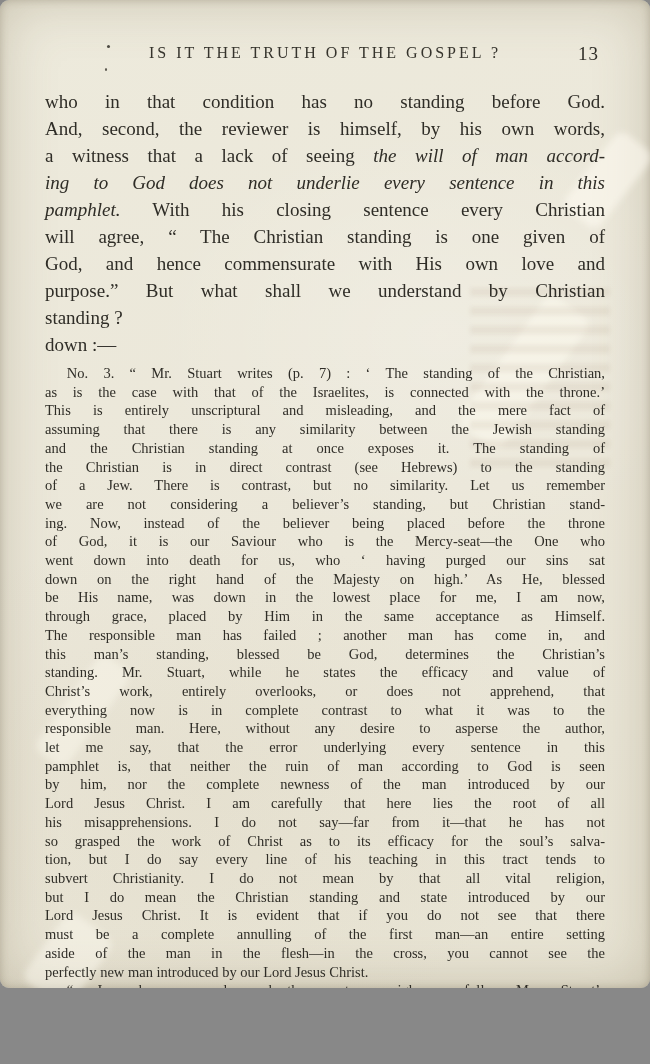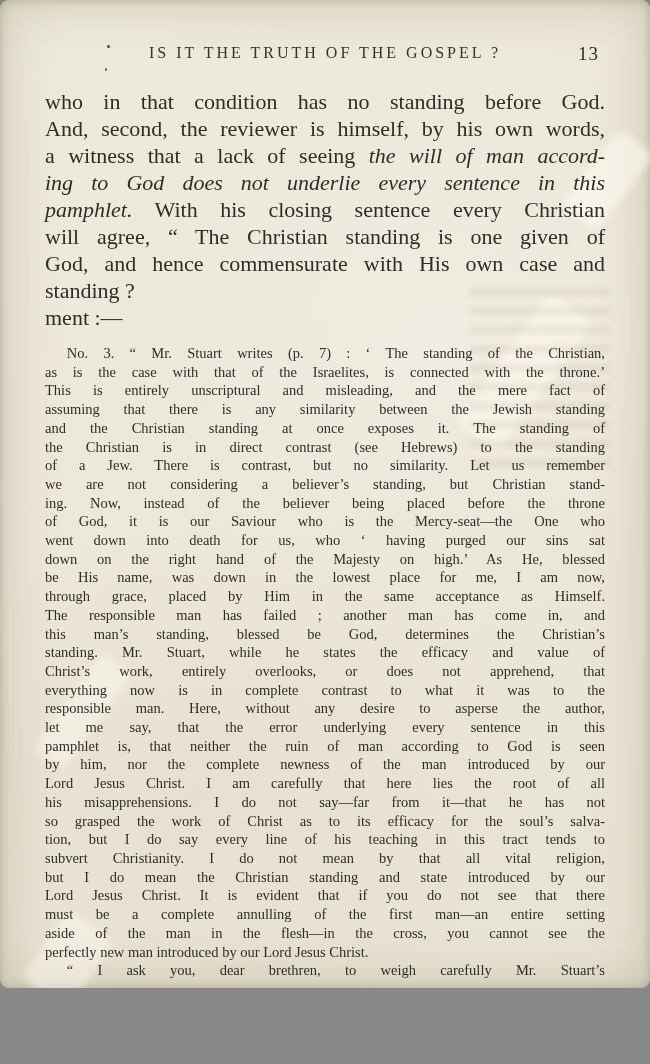--- a/index.html
+++ b/index.html
@@ -25,23 +25,23 @@
   .running-title {
     position:absolute; left:0; right:0; text-align:center;
     font-size:16px; letter-spacing:3px; color:#35332c;
   }
   .page-number {
     position:absolute; right:6px; top:-1px;
     font-size:19px; letter-spacing:1px; color:#2f2d27;
   }
 
   .para { margin:0; }
-  .para.body { font-size:22px; line-height:27px; }
+  .para.body { font-size:19px; line-height:27px; }
   .para.quote { font-size:14.5px; line-height:18.7px; }
-  .para.body + .para.quote { margin-top:13px; }
+  .para.body + .para.quote { margin-top:6px; }
 
   .line { text-align:justify; text-align-last:justify; white-space:normal; }
   .line.noj { text-align-last:left; }
   .line.indent { text-indent:1.5em; }
   em { font-style:italic; }
 
   
   .smudge {
     position:absolute; background:rgba(255,252,242,0.55);
     border-radius:10px; filter:blur(3px); pointer-events:none;
@@ -80,25 +80,26 @@
       <div class="page-number">13</div>
     </div>
     <div id="text-block">
         <div class="para body">
           <div class="line">who in that condition has no standing before God.</div>
           <div class="line">And, second, the reviewer is himself, by his own words,</div>
           <div class="line">a witness that a lack of seeing <em>the will of man accord-</em></div>
           <div class="line"><em>ing to God does not underlie every sentence in this</em></div>
           <div class="line"><em>pamphlet.</em>  With his closing sentence every Christian</div>
           <div class="line">will agree, “ The Christian standing is one given of</div>
-          <div class="line">God, and hence commensurate with His own case and</div>
+          <div class="line">God, and hence commensurate with His own love and</div>
+          <div class="line">purpose.”  But what shall we understand by Christian</div>
           <div class="line noj">standing ?</div>
         </div>
         <div class="para body">
-          <div class="line noj">ment :—</div>
+          <div class="line noj">down :—</div>
         </div>
         <div class="para quote">
           <div class="line indent">No. 3.  “ Mr. Stuart writes (p. 7) : ‘ The standing of the Christian,</div>
           <div class="line">as is the case with that of the Israelites, is connected with the throne.’</div>
           <div class="line">This is entirely unscriptural and misleading, and the mere fact of</div>
           <div class="line">assuming that there is any similarity between the Jewish standing</div>
           <div class="line">and the Christian standing at once exposes it.  The standing of</div>
           <div class="line">the Christian is in direct contrast (see Hebrews) to the standing</div>
           <div class="line">of a Jew.  There is contrast, but no similarity.  Let us remember</div>
           <div class="line">we are not considering a believer’s standing, but Christian stand-</div>

